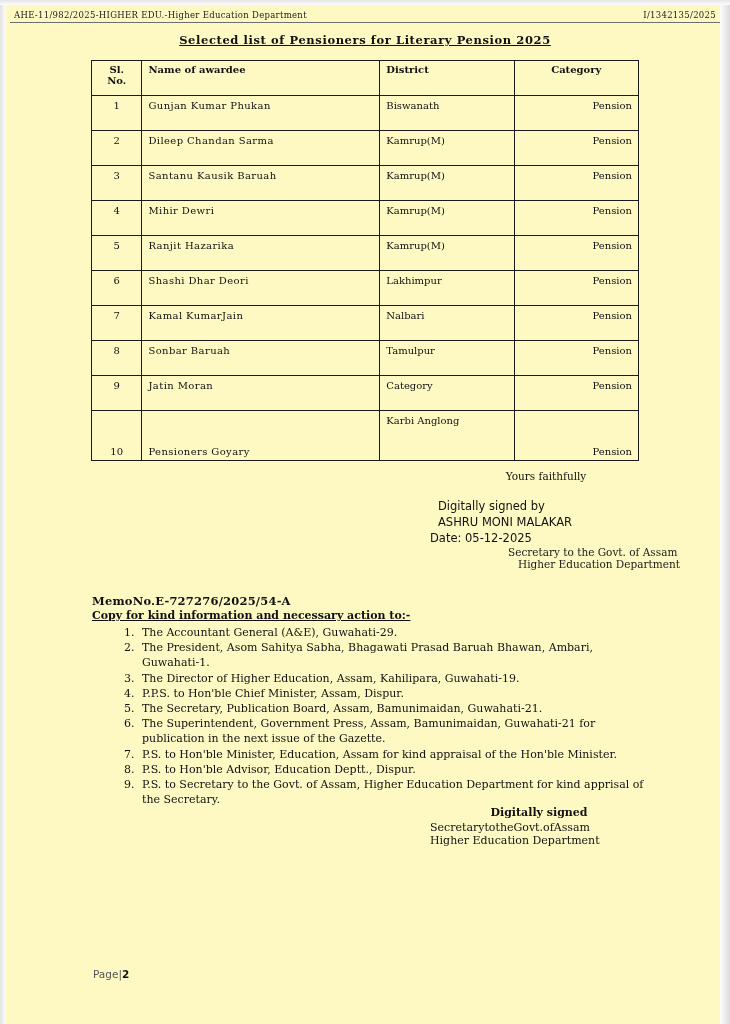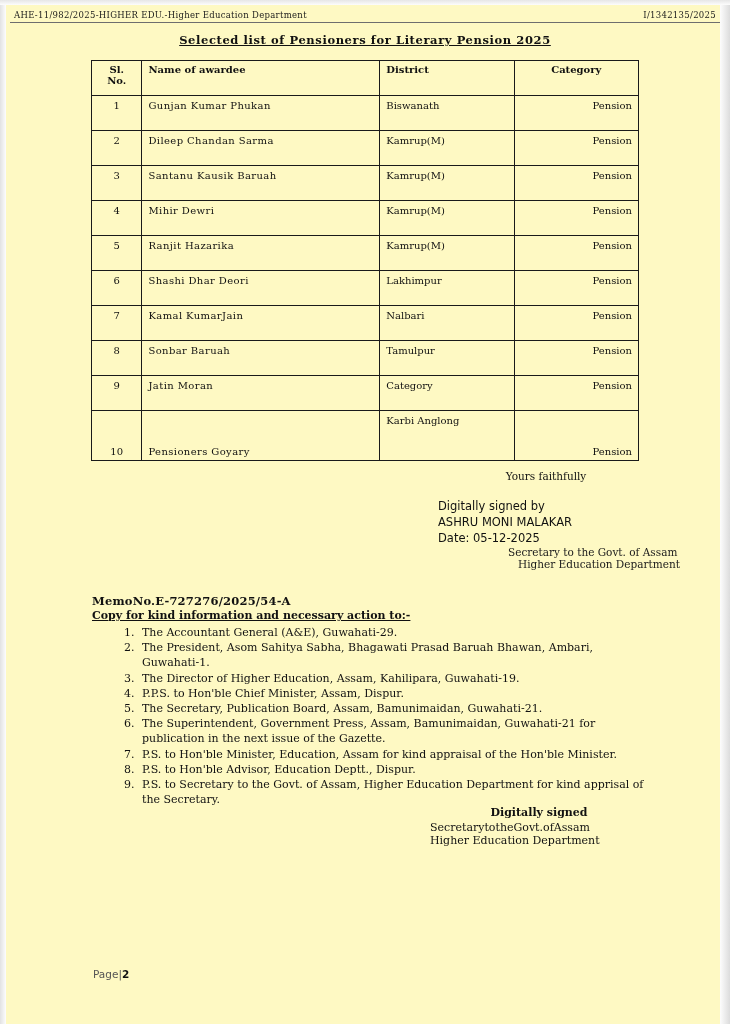--- a/index.html
+++ b/index.html
@@ -117,21 +117,21 @@
     margin-left: 36px;
     margin-bottom: 16px;
   }
   .dig-sign {
     font-family: "DejaVu Sans", sans-serif;
     font-size: 11.5px;
     line-height: 16px;
   }
   .dig-sign .l1 { margin-left: 8px; }
   .dig-sign .l2 { margin-left: 8px; }
-  .dig-sign .l3 { margin-left: 8px; }
+  .dig-sign .l3 { }
   .dig-sign .l4 { margin-left: 8px; }
   .sig-overlay {
     position: absolute;
     left: 78px;
     top: 76px;
     font-family: "DejaVu Serif", serif;
     font-size: 10.5px;
     color: #1a1a1a;
   }
   .sig-overlay .ln2 { margin-left: 10px; }

